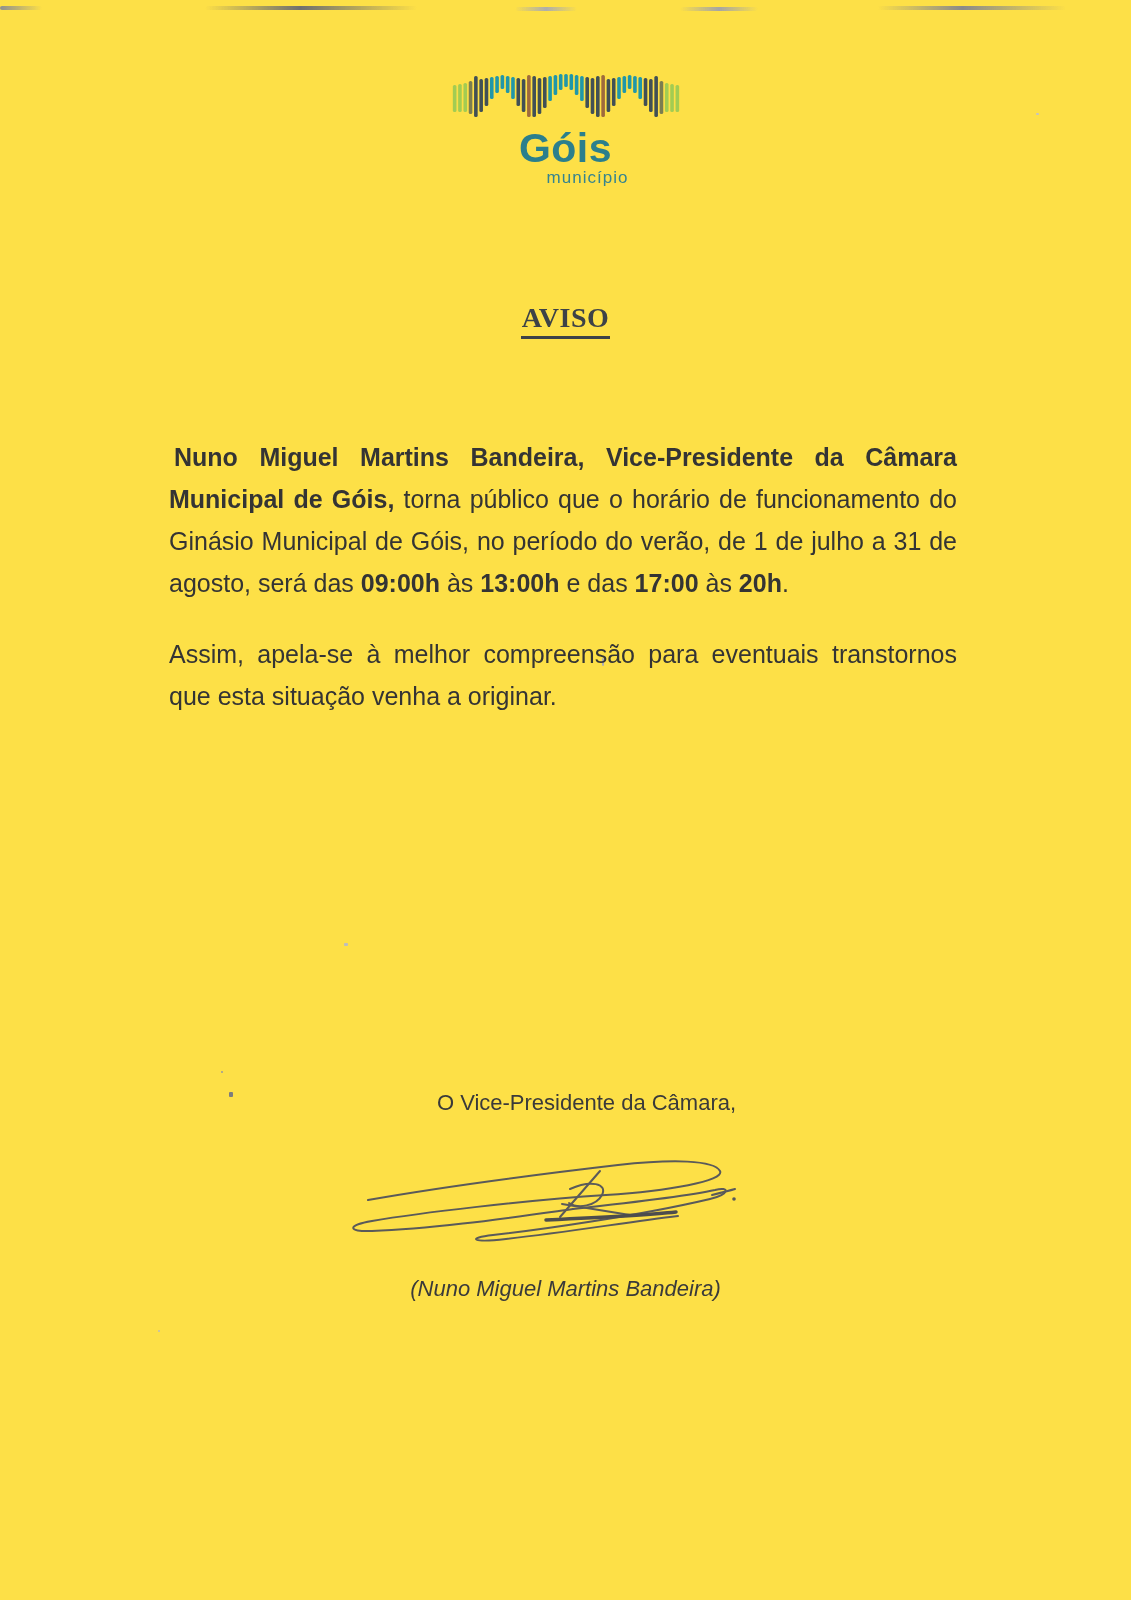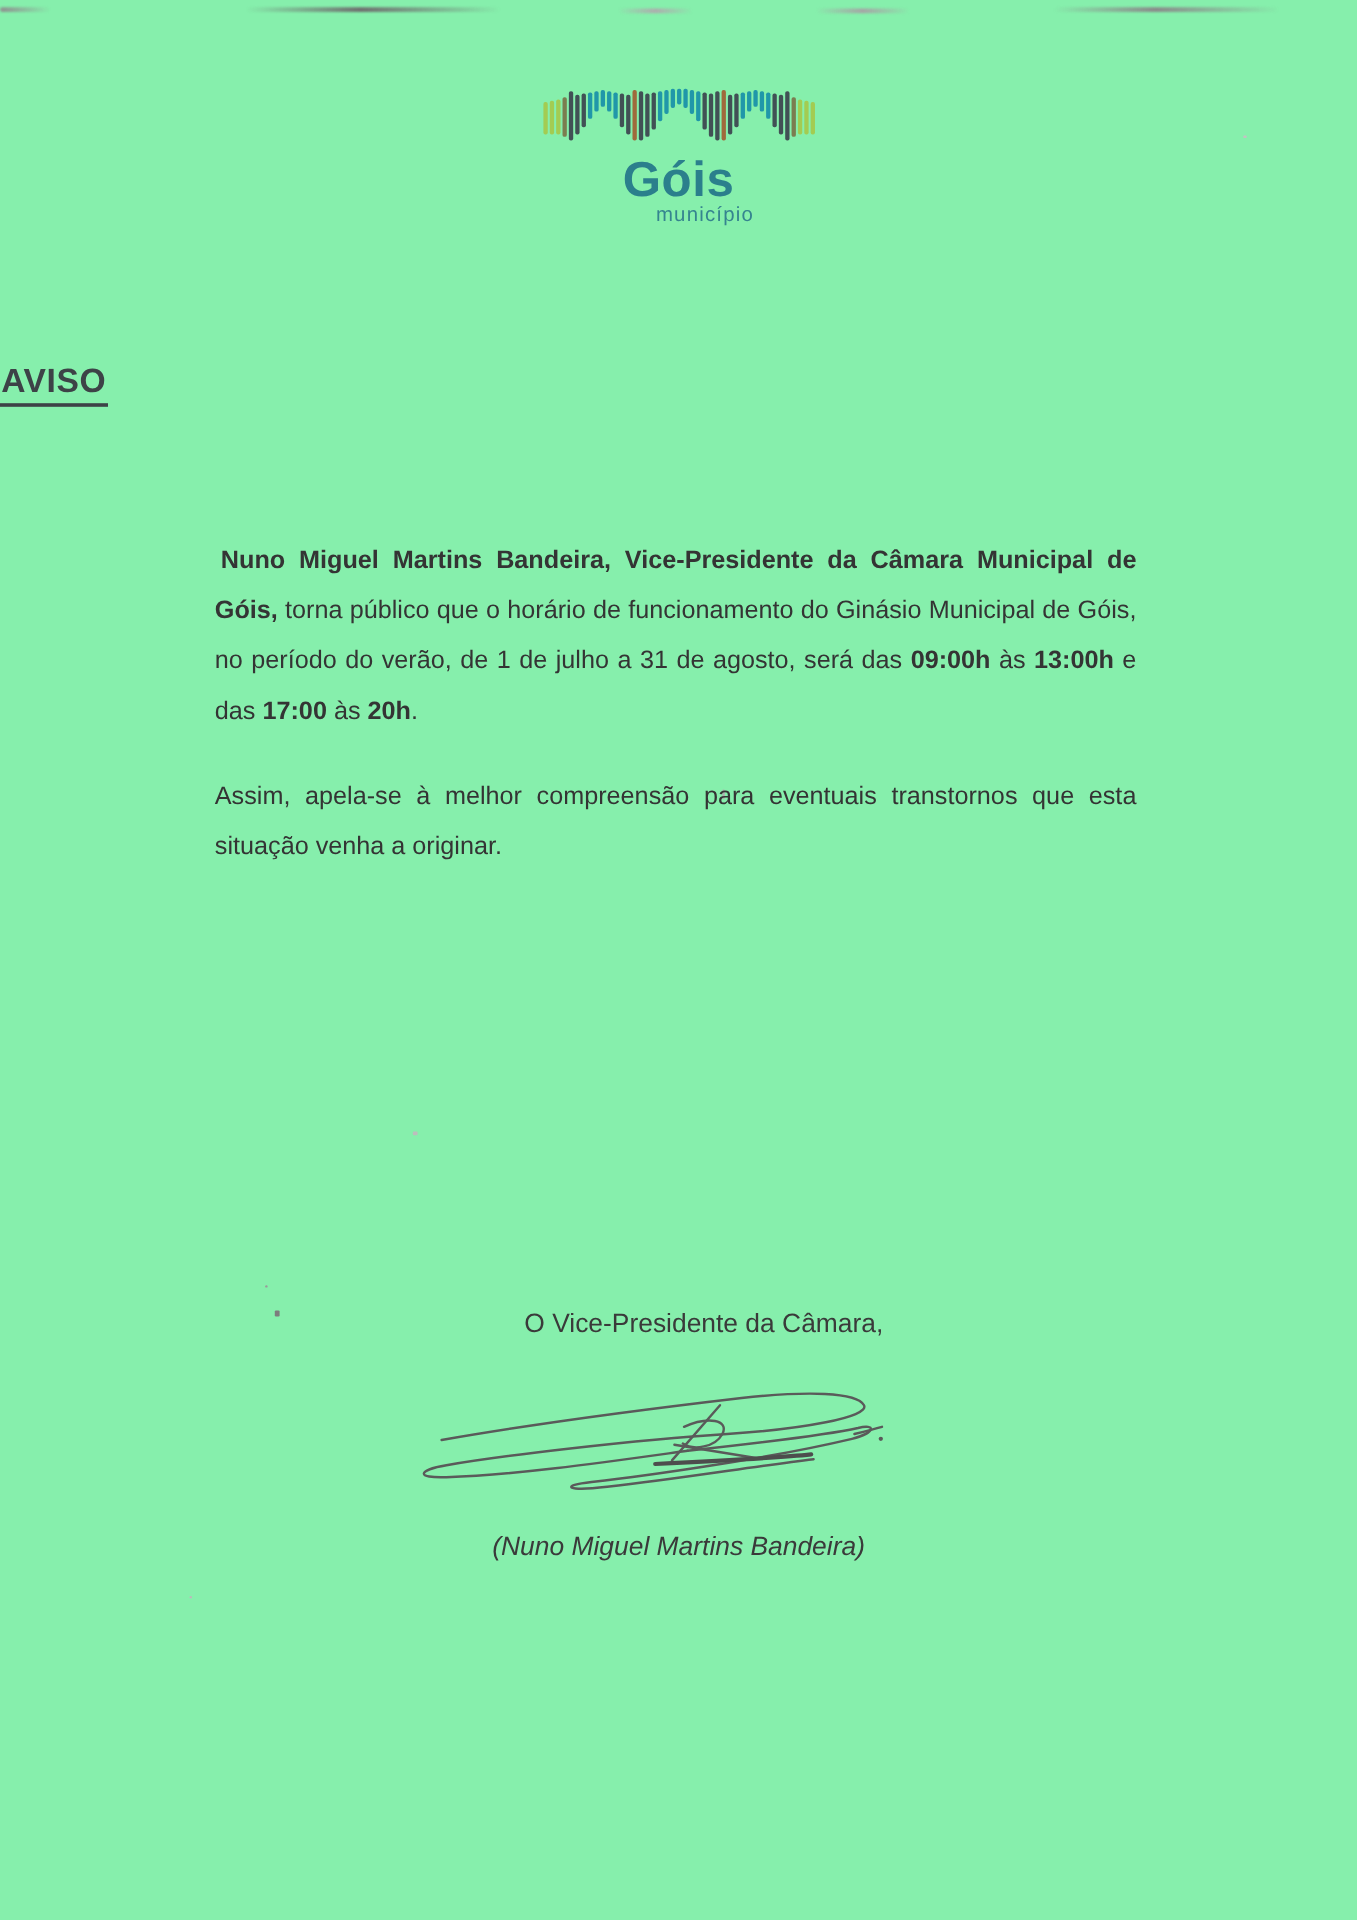--- a/index.html
+++ b/index.html
@@ -1,20 +1,20 @@
 <!DOCTYPE html>
 <html lang="pt"><head>
 <meta charset="utf-8">
 <style>
   html,body{margin:0;padding:0;background:#e8e8e8;}
   .page{
     position:relative;
     width:1131px;height:1600px;
     margin:0 auto;
-    background:#86efac;
+    background:#fde047;
     font-family:"Liberation Sans","DejaVu Sans",sans-serif;
     color:#343434;
     overflow:hidden;
   }
   
   .artifact{
     position:absolute;height:4px;border-radius:2px;
     filter:blur(0.7px);
   }
   .speck{position:absolute;border-radius:1px;}
@@ -23,36 +23,36 @@
   .logo-title{
     font-size:41px;font-weight:bold;letter-spacing:0.5px;
     line-height:44px;margin-top:2px;
   }
   .logo-subtitle{
     font-size:17px;letter-spacing:1px;line-height:18px;margin-top:-1px;
   }
   
   .title{
     position:absolute;top:298px;left:0;width:100%;
-    text-align:left;margin:0;
+    text-align:center;margin:0;font-family:Liberation Serif, serif;
   }
   .title span{
     display:inline-block;
     font-size:28px;font-weight:bold;color:#3d4247;
     letter-spacing:0.5px;
     border-bottom:3px solid #3d4247;
     padding:0 1px 2px 1px;
   }
   
   .content{
     position:absolute;left:163px;top:430px;width:800px;
   }
   .content p{
-    margin:16px;
-    font-size:21px;line-height:42px;
+    margin:6px;
+    font-size:25px;line-height:42px;
     text-align:justify;
     color:#343434;
   }
   .content p.p1{text-indent:5px;}
   .content p.p2{margin-top:29px;}
   .content p.p3{margin-top:29px;}
   .content p.p4{margin-top:69px;}
   .content .b{font-weight:bold;}
   
   .sig-role{

